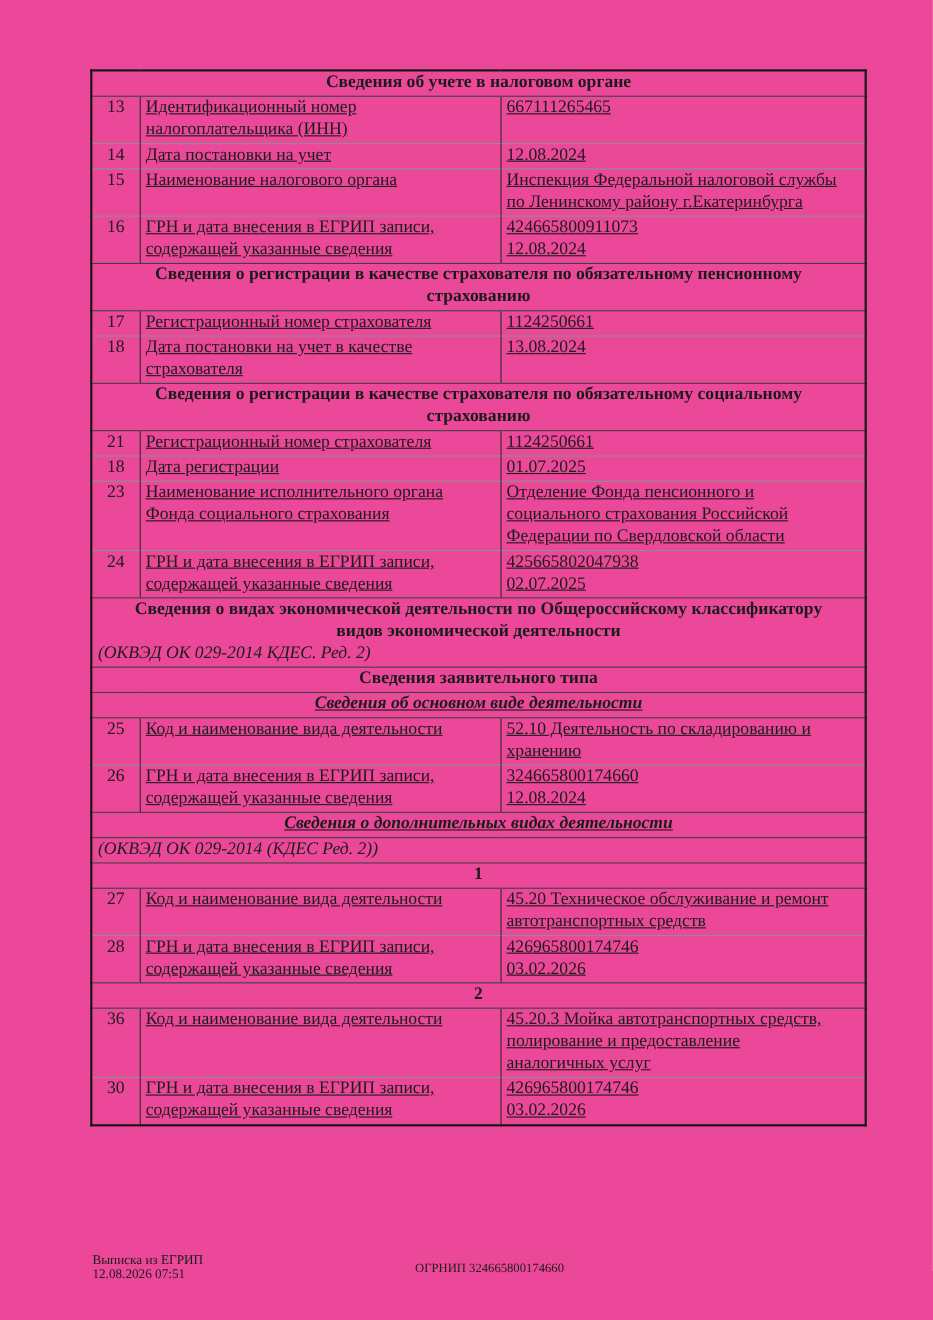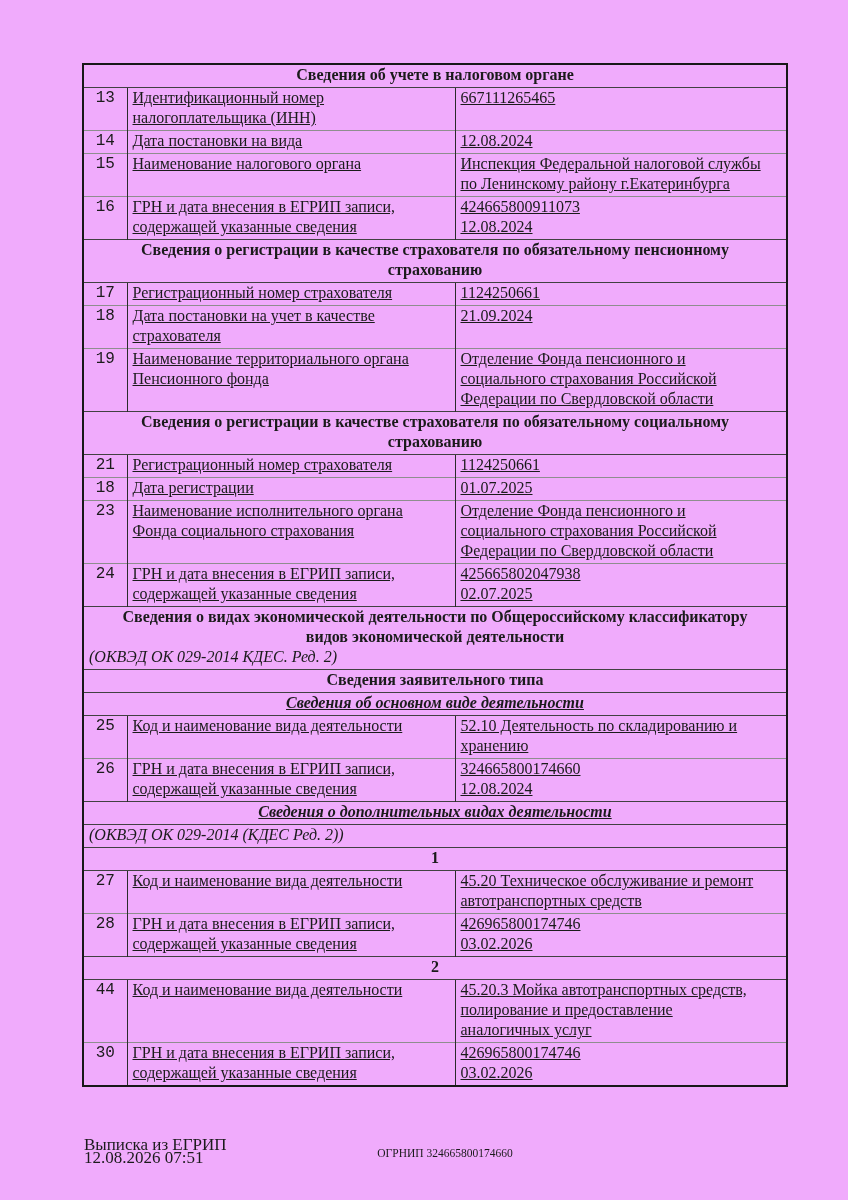--- a/index.html
+++ b/index.html
@@ -3,48 +3,48 @@
 <meta charset="utf-8">
 <style>
   html,body { margin:0; padding:0; }
   body {
     width:848px; height:1200px;
     background:#ffffff;
     font-family:"Liberation Serif", serif;
     color:#1b1b1b;
     -webkit-font-smoothing:antialiased;
   }
-  .page { position:relative; width:848px; height:1200px; overflow:hidden; background:#f0abfc; }
+  .page { position:relative; width:848px; height:1200px; overflow:hidden; background:#ec4899; }
 
   table.main {
     position:absolute; left:82px; top:63px; width:704px;
     border-collapse:collapse; table-layout:fixed;
     font-size:16px; line-height:20px;
     border:2.5px solid #181818;
   }
   table.main td {
     border-left:1.7px solid #2b2b2b;
     border-top:1.9px solid #8e8e8e;
     vertical-align:top;
     padding:0 5px 2px 5px;
     overflow:hidden;
   }
   table.main tr:first-child td { border-top:none; }
   table.main tr.sec td { border-top-color:#414141; }
   table.main tr.sec + tr td { border-top-color:#414141; }
 
-  td.num { text-align:center; padding:0 2px;font-family:Liberation Mono, monospace; }
+  td.num { text-align:center; padding:0 2px; }
   td.lbl, td.val { white-space:pre-line;text-decoration:underline; }
   .sec-b  { text-align:center; font-weight:bold; white-space:pre-line; }
   .sec-bi { text-align:center; font-weight:bold; font-style:italic; white-space:pre-line;text-decoration:underline; }
   .sec-i  { text-align:left; font-style:italic; white-space:pre-line; }
 
   .footer-left {
     position:absolute; left:84px; top:1139px;
-    font-size:17px; line-height:12.5px;
+    font-size:12px; line-height:12.5px;
   }
   .footer-center {
     position:absolute; left:21px; top:1147px; width:848px;
     text-align:center; font-size:11.5px;
   }
   .footer-right {
     position:absolute; right:57px; top:1213px;
     font-size:13px;
   }
 </style>
@@ -66,21 +66,21 @@
     </tr>
 
     <tr style="height:41px">
       <td class="num">13</td>
       <td class="lbl">Идентификационный номер
 налогоплательщика (ИНН)</td>
       <td class="val">667111265465</td>
     </tr>
     <tr style="height:22px">
       <td class="num">14</td>
-      <td class="lbl">Дата постановки на вида</td>
+      <td class="lbl">Дата постановки на учет</td>
       <td class="val">12.08.2024</td>
     </tr>
     <tr style="height:41px">
       <td class="num">15</td>
       <td class="lbl">Наименование налогового органа</td>
       <td class="val">Инспекция Федеральной налоговой службы
 по Ленинскому району г.Екатеринбурга</td>
     </tr>
     <tr style="height:42px">
       <td class="num">16</td>
@@ -97,29 +97,21 @@
 
     <tr style="height:22px">
       <td class="num">17</td>
       <td class="lbl">Регистрационный номер страхователя</td>
       <td class="val">1124250661</td>
     </tr>
     <tr style="height:41px">
       <td class="num">18</td>
       <td class="lbl">Дата постановки на учет в качестве
 страхователя</td>
-      <td class="val">21.09.2024</td>
-    </tr>
-    <tr style="height:58px">
-      <td class="num">19</td>
-      <td class="lbl">Наименование территориального органа
-Пенсионного фонда</td>
-      <td class="val">Отделение Фонда пенсионного и
-социального страхования Российской
-Федерации по Свердловской области</td>
+      <td class="val">13.08.2024</td>
     </tr>
 
     <tr class="sec" style="height:41px">
       <td colspan="3" class="sec-b">Сведения о регистрации в качестве страхователя по обязательному социальному
 страхованию</td>
     </tr>
 
     <tr style="height:22px">
       <td class="num">21</td>
       <td class="lbl">Регистрационный номер страхователя</td>
@@ -197,21 +189,21 @@
 содержащей указанные сведения</td>
       <td class="val">426965800174746
 03.02.2026</td>
     </tr>
 
     <tr class="sec" style="height:22px">
       <td colspan="3" class="sec-b">2</td>
     </tr>
 
     <tr style="height:59px">
-      <td class="num">44</td>
+      <td class="num">36</td>
       <td class="lbl">Код и наименование вида деятельности</td>
       <td class="val">45.20.3 Мойка автотранспортных средств,
 полирование и предоставление
 аналогичных услуг</td>
     </tr>
     <tr style="height:41px">
       <td class="num">30</td>
       <td class="lbl">ГРН и дата внесения в ЕГРИП записи,
 содержащей указанные сведения</td>
       <td class="val">426965800174746

